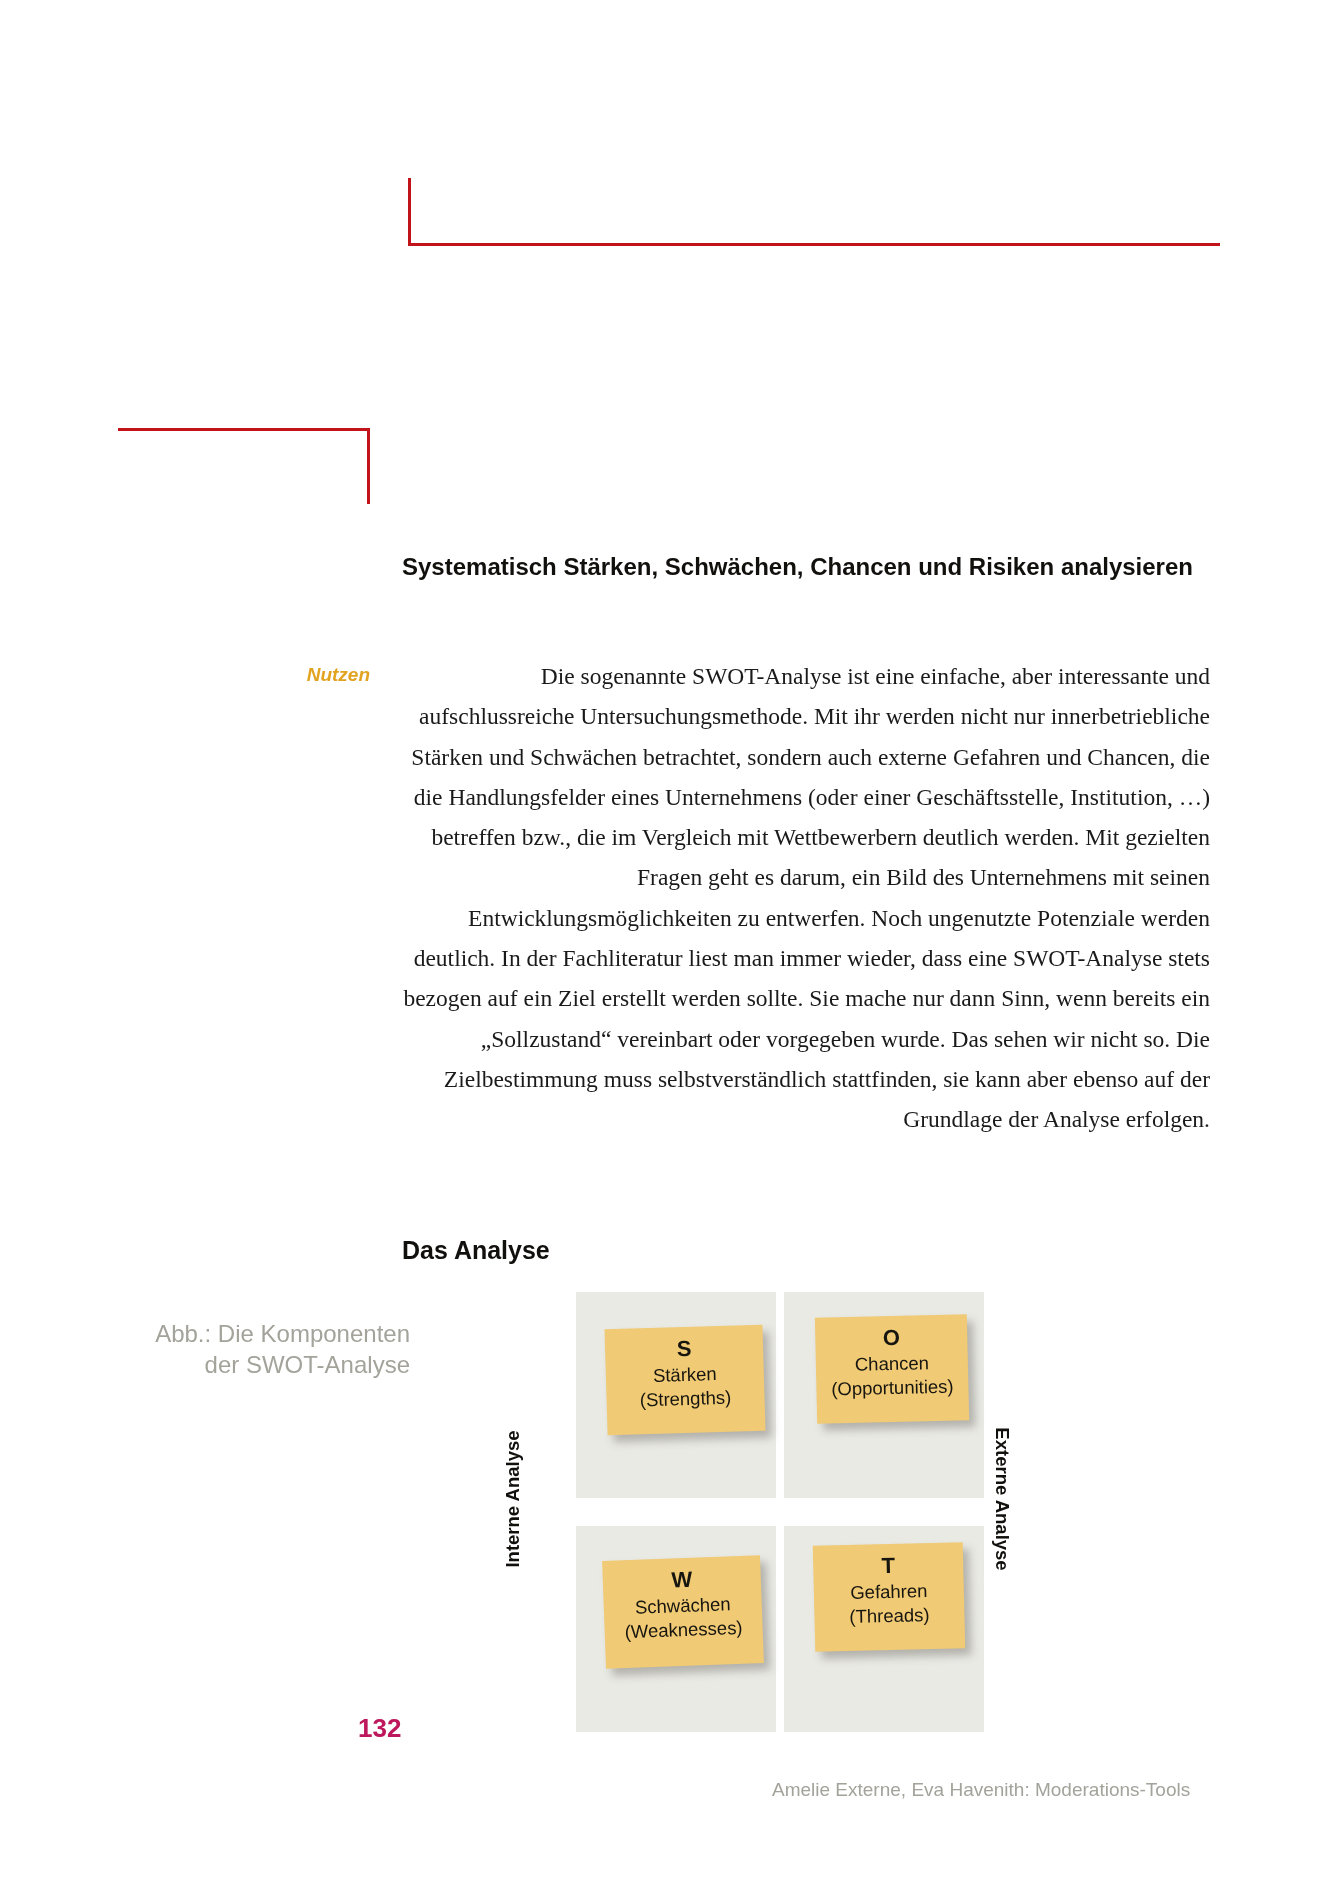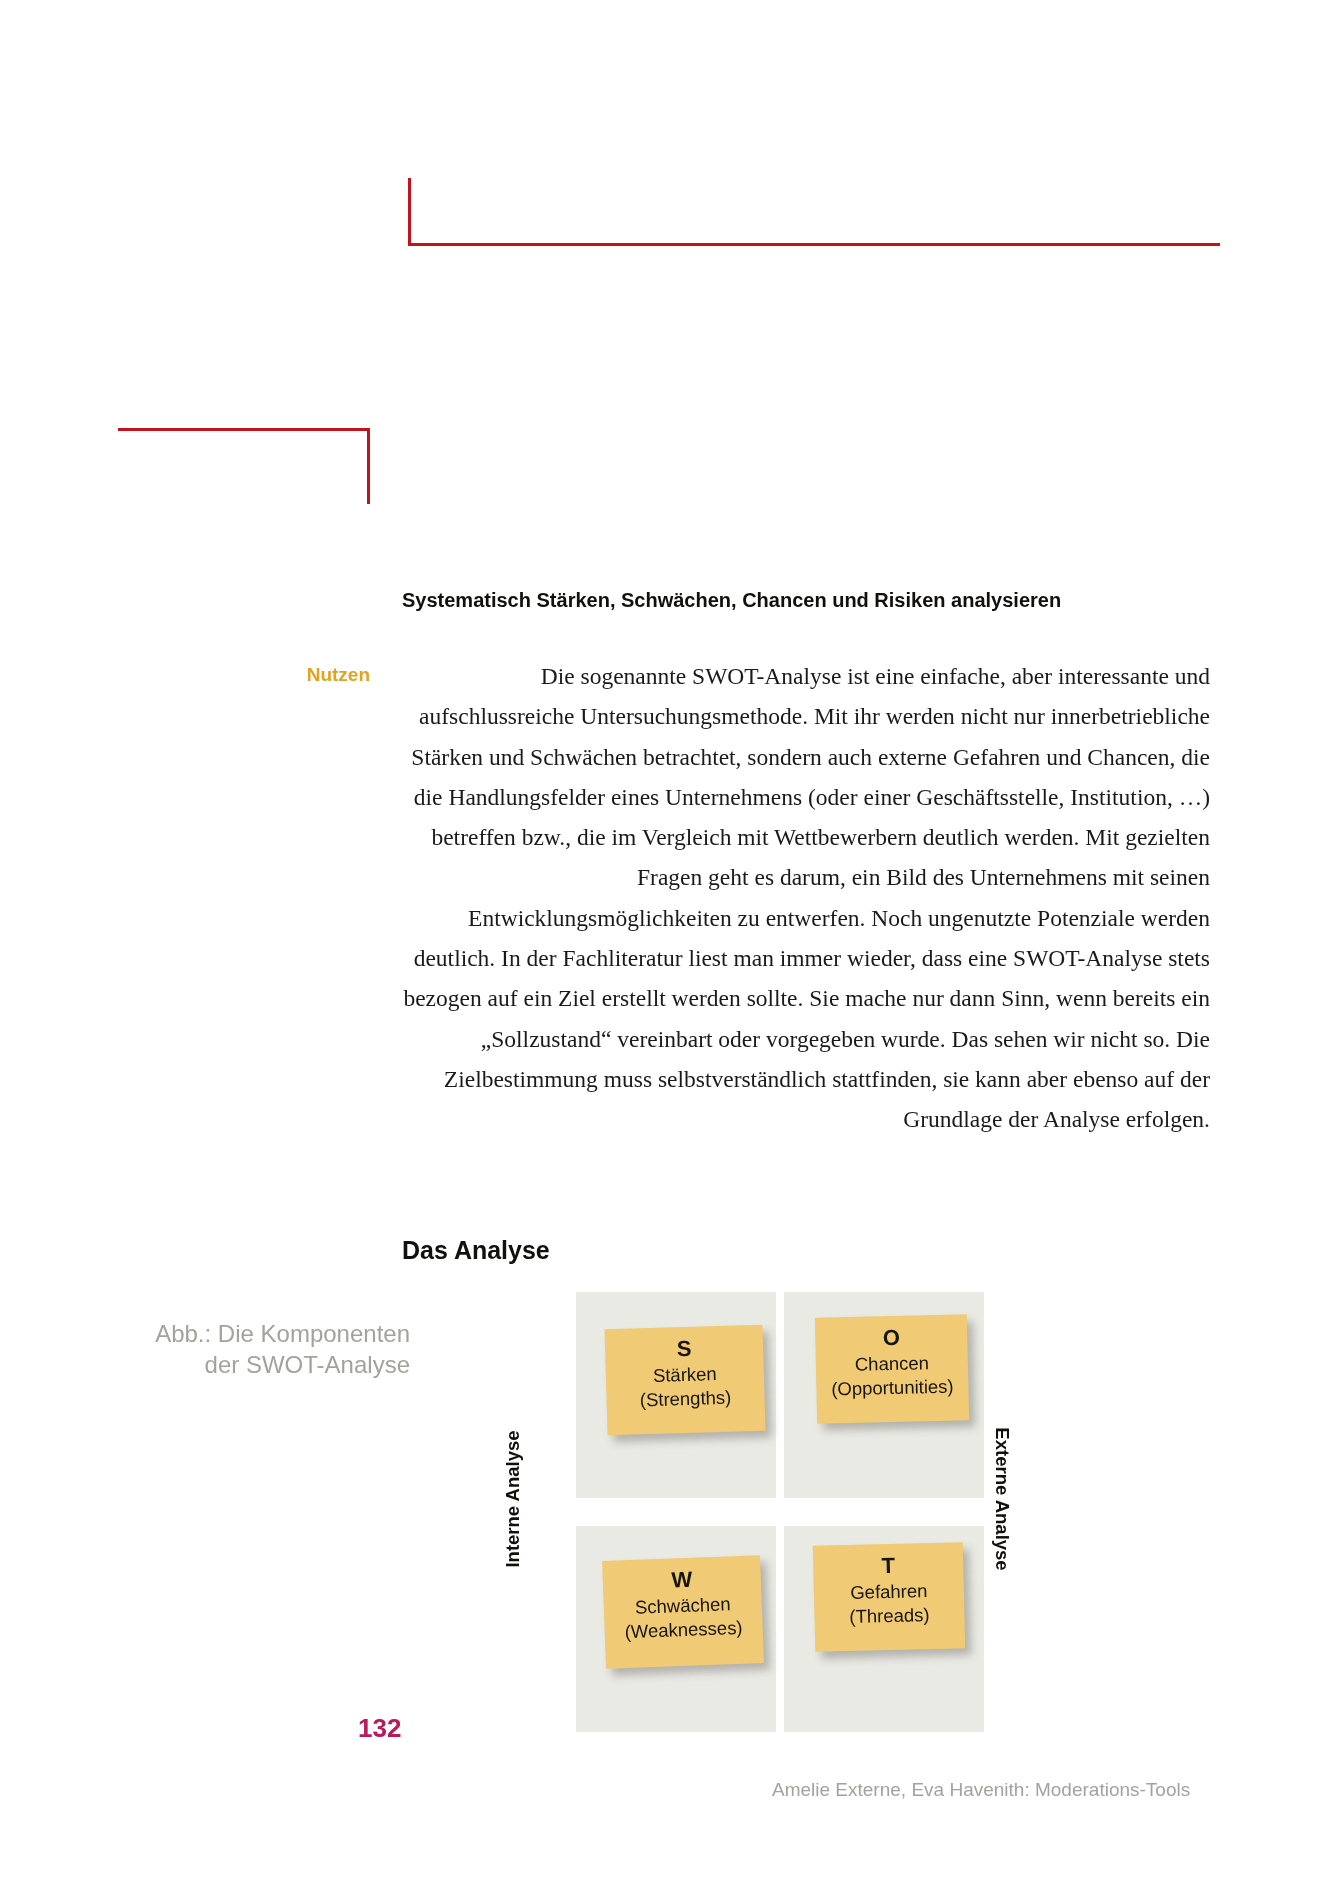--- a/index.html
+++ b/index.html
@@ -62,45 +62,45 @@
     font-size: 43px;
     font-weight: bold;
     color: #12100d;
     letter-spacing: -0.2px;
     white-space: nowrap;
   }
   .subtitle {
     position: absolute;
     left: 402px;
     top: 553px;
-    font-size: 20px;
-    font-weight: bold;
-    color: #12100d;
-    white-space: nowrap;
-    margin-top: 36px;
+    font-size: 24px;
+    font-weight: bold;
+    color: #12100d;
+    white-space: nowrap;
   }
   .section-heading {
     position: absolute;
     left: 402px;
     top: 1215px;
     font-size: 25px;
     font-weight: bold;
     color: #12100d;
     white-space: nowrap;
   }
 
   
   .side-label {
     position: absolute;
     left: 180px;
     top: 664px;
     width: 190px;
     text-align: right;
     font-size: 19px;
     font-weight: bold;
+    font-style: italic;
     color: #e2a321;
   }
   .body-text {
     position: absolute;
     left: 402px;
     top: 656px;
     width: 808px;
     font-family: "Liberation Serif", serif;
     font-size: 23.5px;
     line-height: 40.3px;

